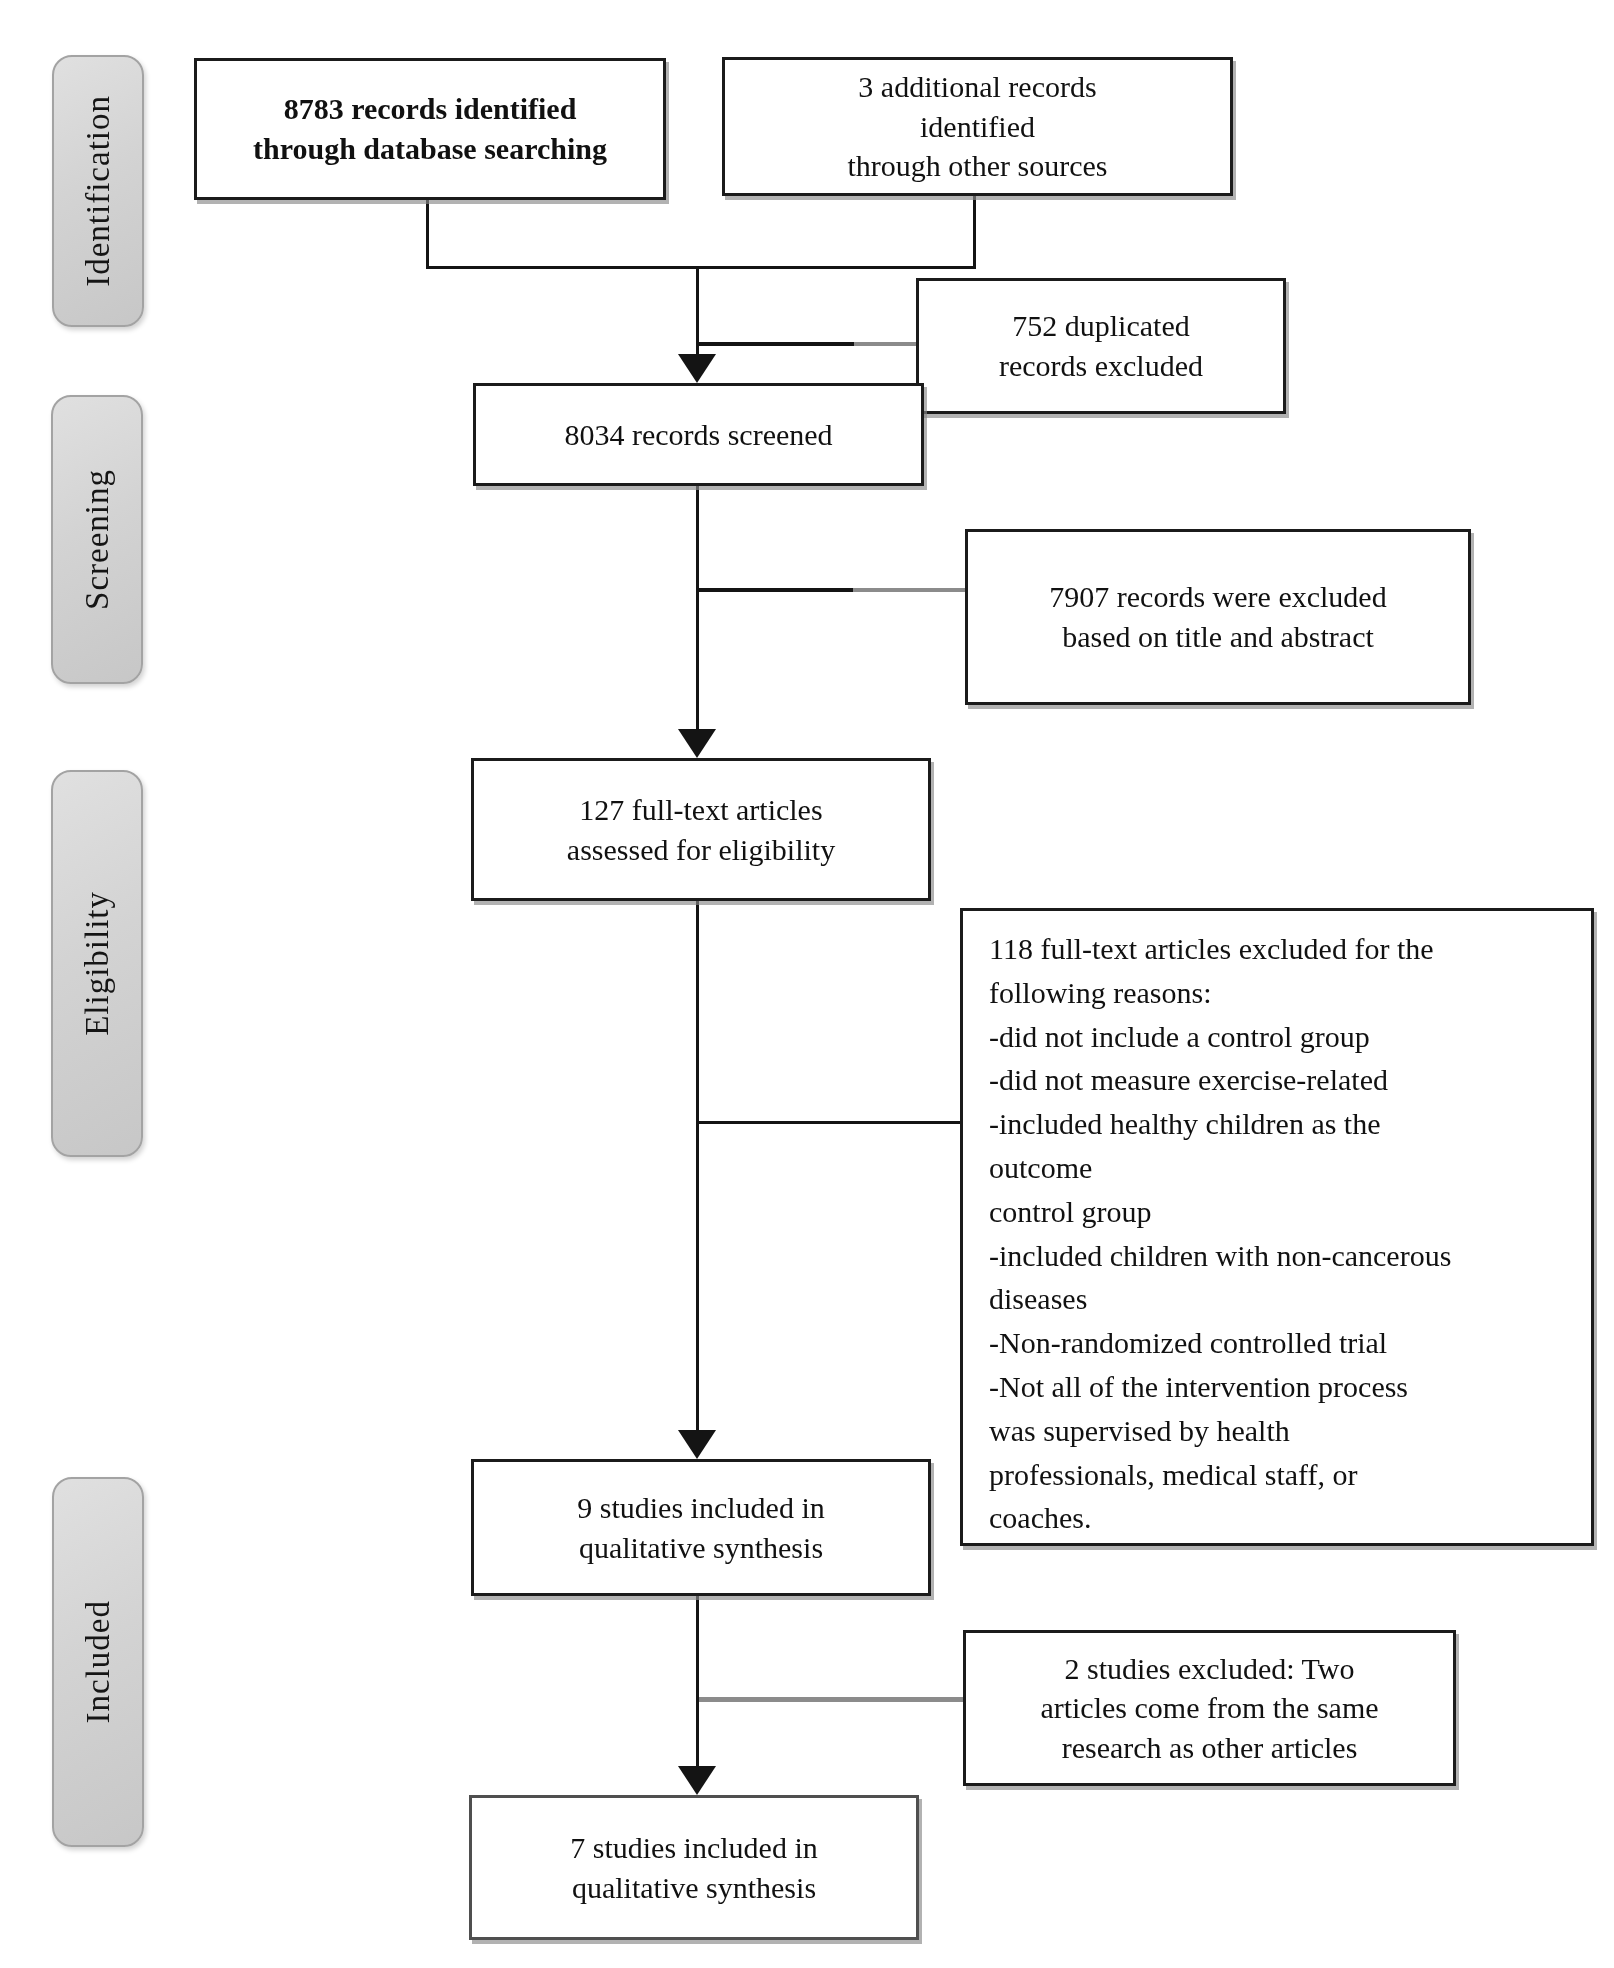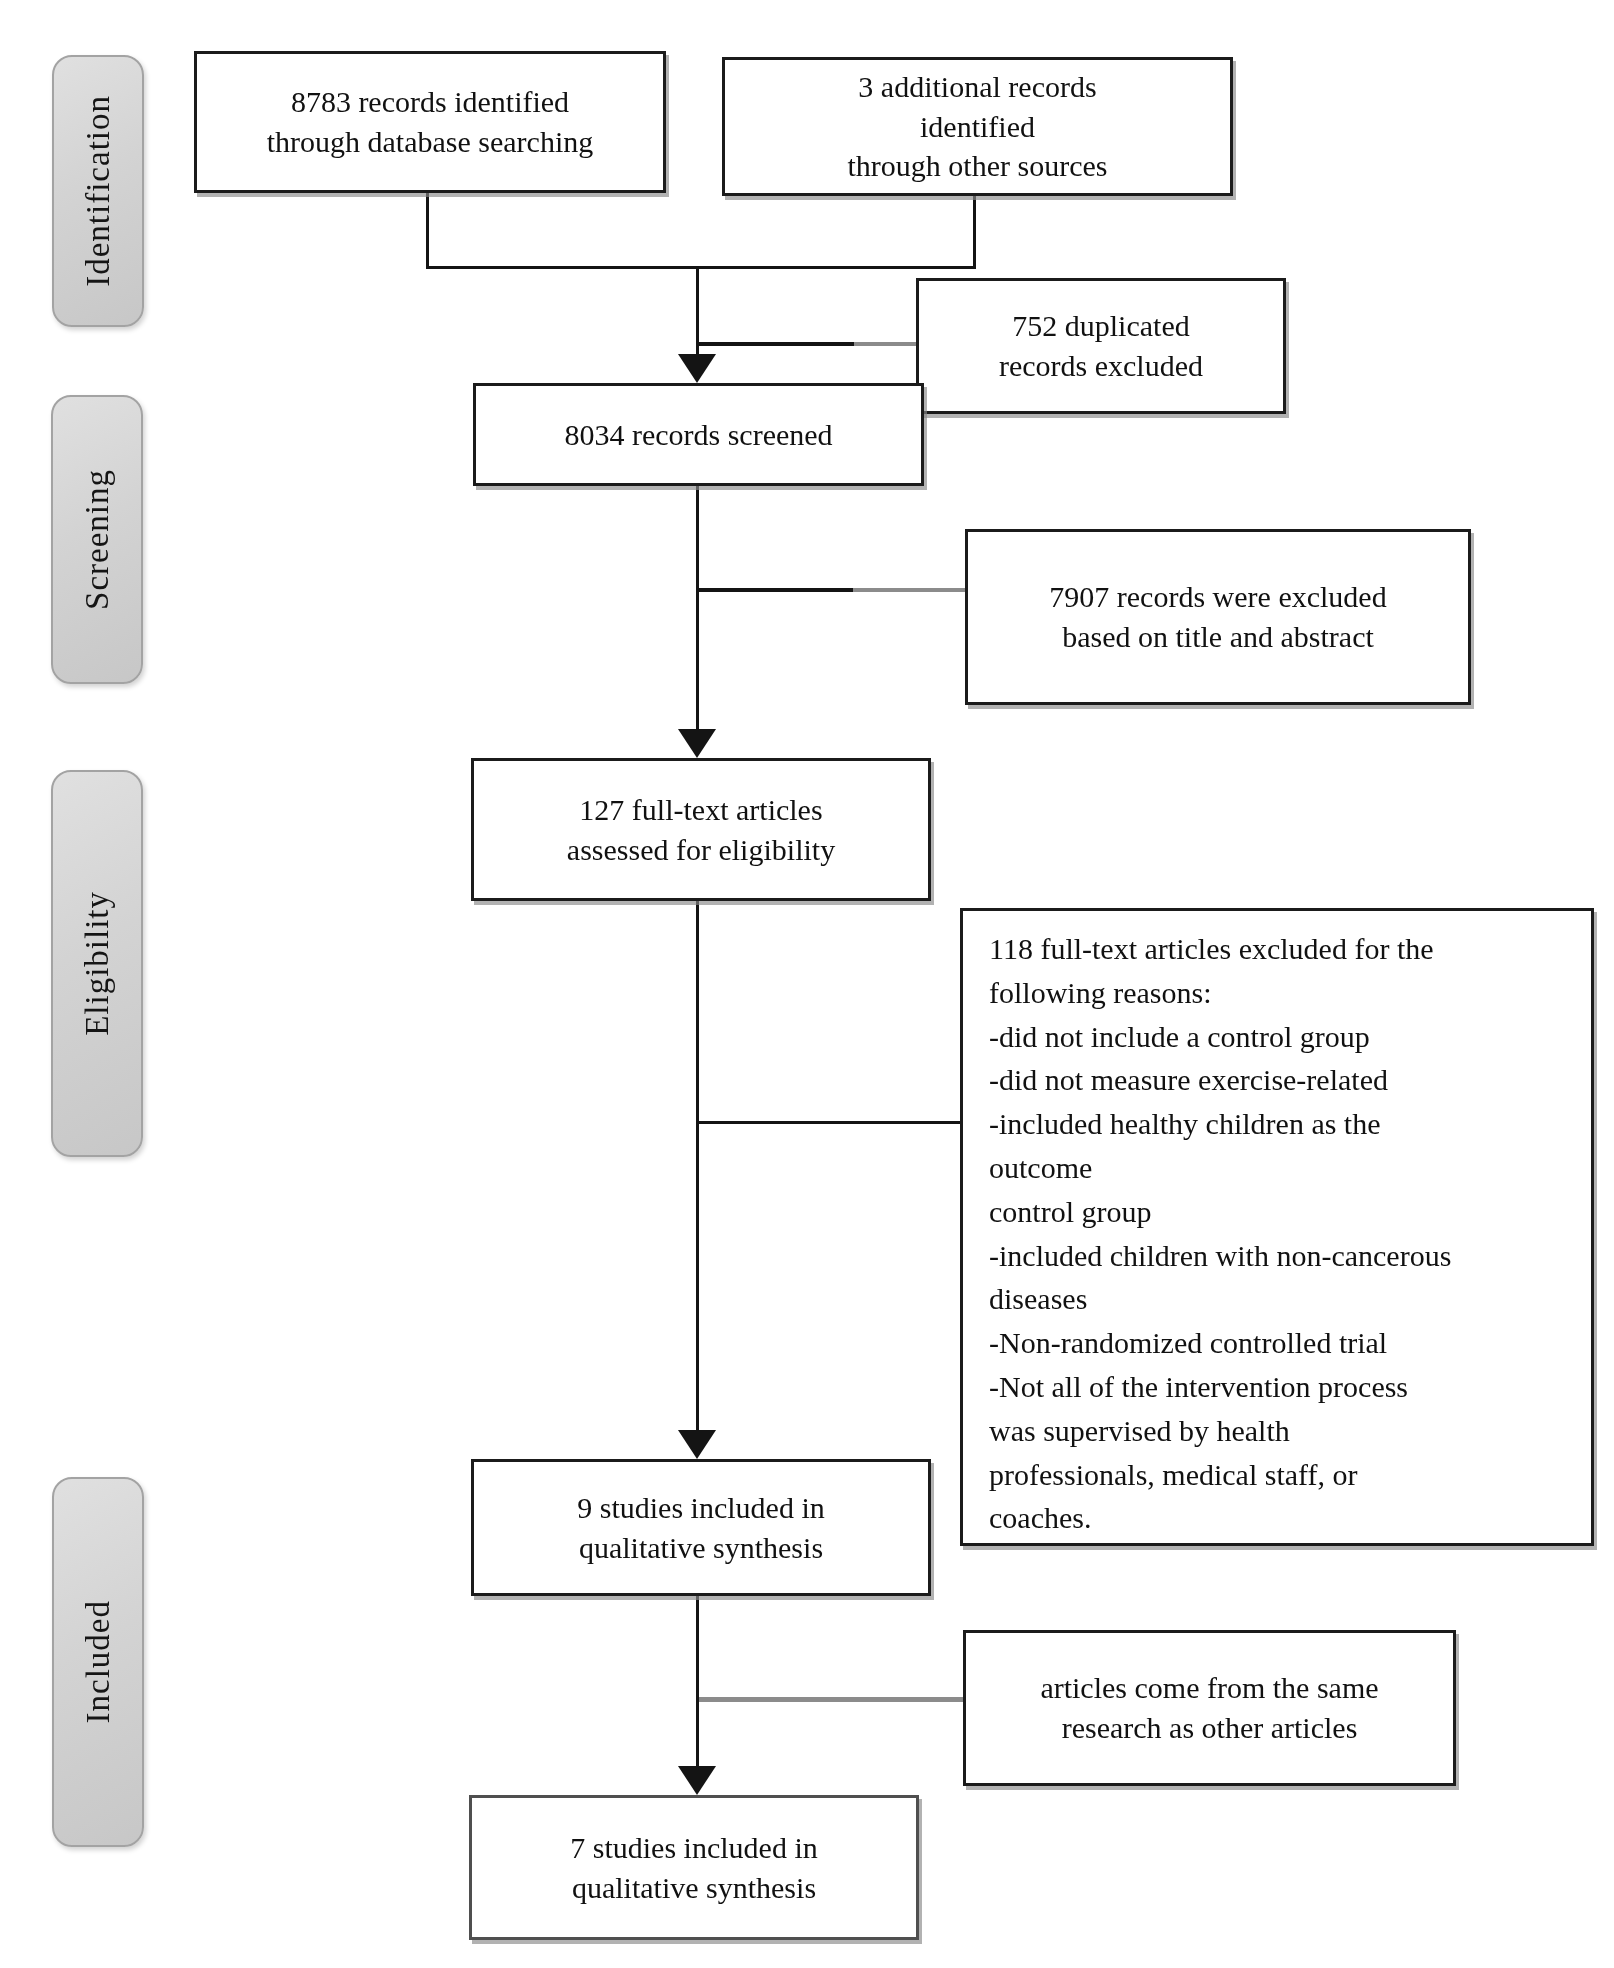--- a/index.html
+++ b/index.html
@@ -79,21 +79,21 @@
   <div class="arrow" style="left:678px;top:729px;"></div>
 
   <div class="vline" style="left:696px;top:895px;width:3px;height:536px;"></div>
   <div class="hline" style="left:699px;top:1121px;width:261px;height:3px;"></div>
   <div class="arrow" style="left:678px;top:1430px;"></div>
 
   <div class="vline" style="left:696px;top:1590px;width:3px;height:177px;"></div>
   <div class="hline gray" style="left:699px;top:1697px;width:264px;height:5px;"></div>
   <div class="arrow" style="left:678px;top:1766px;"></div>
 
-  <div class="fbox" style="left:194px;top:51px;width:466px;height:136px;">
+  <div class="fbox" style="left:194px;top:58px;width:466px;height:136px;font-weight:bold;">
     <div class="ln">8783 records identified</div>
     <div class="ln">through database searching</div>
   </div>
 
   <div class="fbox" style="left:722px;top:57px;width:505px;height:133px;font-family:Liberation Serif, serif;">
     <div class="ln">3 additional records</div>
     <div class="ln">identified</div>
     <div class="ln">through other sources</div>
   </div>
 
@@ -132,20 +132,21 @@
     <div class="ln">professionals, medical  staff, or</div>
     <div class="ln">coaches.</div>
   </div>
 
   <div class="fbox" style="left:471px;top:1459px;width:454px;height:131px;">
     <div class="ln">9 studies included in</div>
     <div class="ln">qualitative synthesis</div>
   </div>
 
   <div class="fbox" style="left:963px;top:1630px;width:487px;height:150px;">
+    <div class="ln">2 studies excluded:  Two</div>
     <div class="ln">articles come from the same</div>
     <div class="ln">research as other articles</div>
   </div>
 
   <div class="fbox soft" style="left:469px;top:1795px;width:444px;height:139px;align-items:flex-end;">
     <div class="ln">7 studies included in</div>
     <div class="ln">qualitative synthesis</div>
   </div>
 
 </div>

